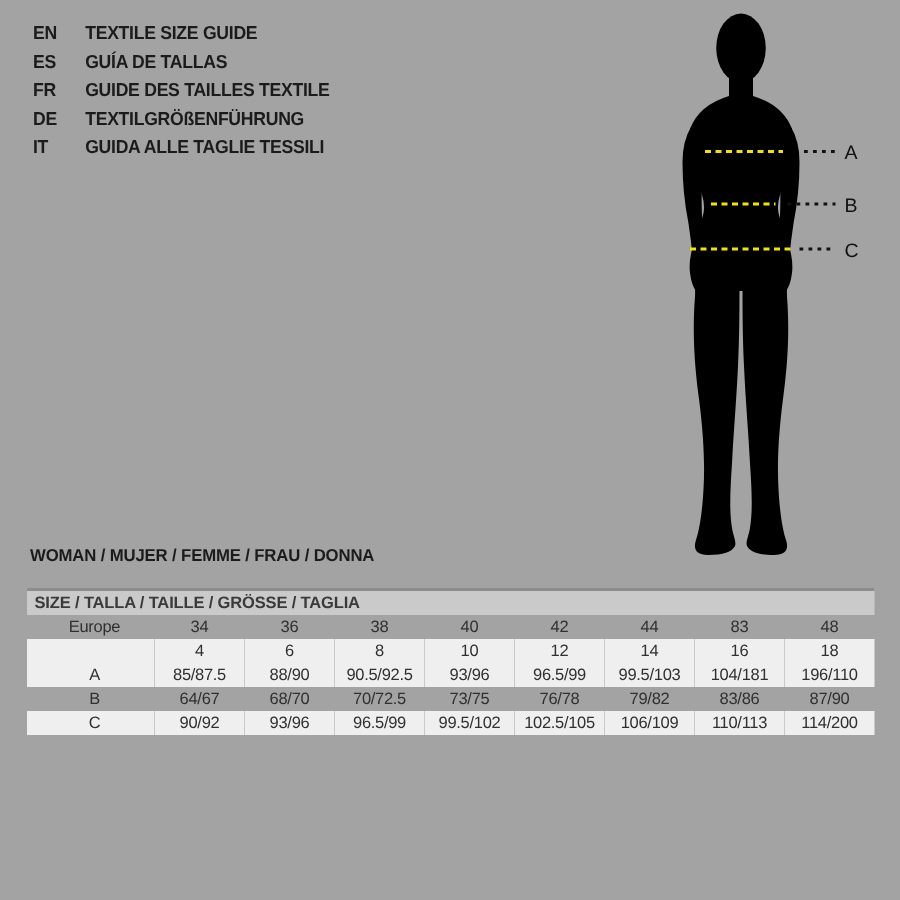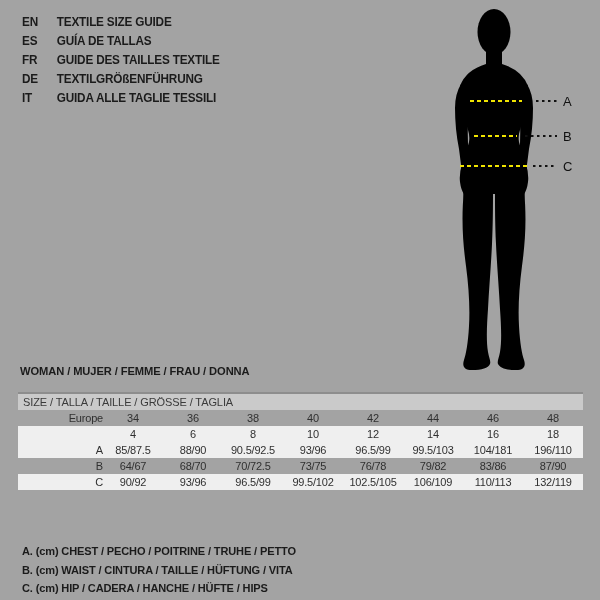--- a/index.html
+++ b/index.html
@@ -20,29 +20,29 @@
   .marker-label{font-family:"Liberation Sans","DejaVu Sans",sans-serif;font-size:13px;fill:#111;}
   
   .section-title{
     position:absolute;left:20px;top:365px;font-weight:bold;font-size:11.5px;
     letter-spacing:-0.1px;transform:scaleX(0.97);transform-origin:0 50%;white-space:nowrap;
   }
   
   .table-wrap{position:absolute;left:18px;top:392px;width:565px;}
   .table-header{
     background:#cacaca;border-top:2px solid #8d8d8d;height:16px;line-height:16px;
-    font-weight:normal;font-size:11px;color:#3a3a3a;padding-left:5px;
+    font-weight:bold;font-size:11px;color:#3a3a3a;padding-left:5px;
     letter-spacing:-0.1px;white-space:nowrap;
   }
   table.size-table{border-collapse:collapse;table-layout:fixed;width:565px;}
   table.size-table td{
     height:16px;font-size:11px;color:#303030;text-align:center;padding:0;
     letter-spacing:-0.2px;white-space:nowrap;overflow:hidden;
   }
-  table.size-table td.row-label{text-align:right;padding-left:5px;width:80px;}
+  table.size-table td.row-label{text-align:center;padding-left:5px;width:80px;}
   table.size-table tr.shaded{background:#efefef;}
   
   .legend{position:absolute;left:22px;top:542px;}
   .legend-item{
     font-weight:bold;font-size:11.5px;line-height:18.5px;letter-spacing:-0.15px;
     transform:scaleX(0.96);transform-origin:0 50%;white-space:nowrap;
   }
 </style>
 </head>
 <body>
@@ -120,21 +120,21 @@
     <table class="size-table">
       <tbody>
           <tr>
             <td class="row-label">Europe</td>
             <td>34</td>
             <td>36</td>
             <td>38</td>
             <td>40</td>
             <td>42</td>
             <td>44</td>
-            <td>46</td>
+            <td>83</td>
             <td>48</td>
           </tr>
           <tr class="shaded">
             <td class="row-label"></td>
             <td>4</td>
             <td>6</td>
             <td>8</td>
             <td>10</td>
             <td>12</td>
             <td>14</td>
@@ -165,25 +165,20 @@
           </tr>
           <tr class="shaded">
             <td class="row-label">C</td>
             <td>90/92</td>
             <td>93/96</td>
             <td>96.5/99</td>
             <td>99.5/102</td>
             <td>102.5/105</td>
             <td>106/109</td>
             <td>110/113</td>
-            <td>132/119</td>
+            <td>114/200</td>
           </tr>
         </tbody>
     </table>
   </div>
 
-  <div class="legend">
-    <div class="legend-item">A. (cm) CHEST / PECHO / POITRINE / TRUHE / PETTO</div>
-    <div class="legend-item">B. (cm) WAIST / CINTURA / TAILLE / HÜFTUNG / VITA</div>
-    <div class="legend-item">C. (cm) HIP / CADERA / HANCHE / HÜFTE / HIPS</div>
-  </div>
 
 </div>
 
 </body></html>

